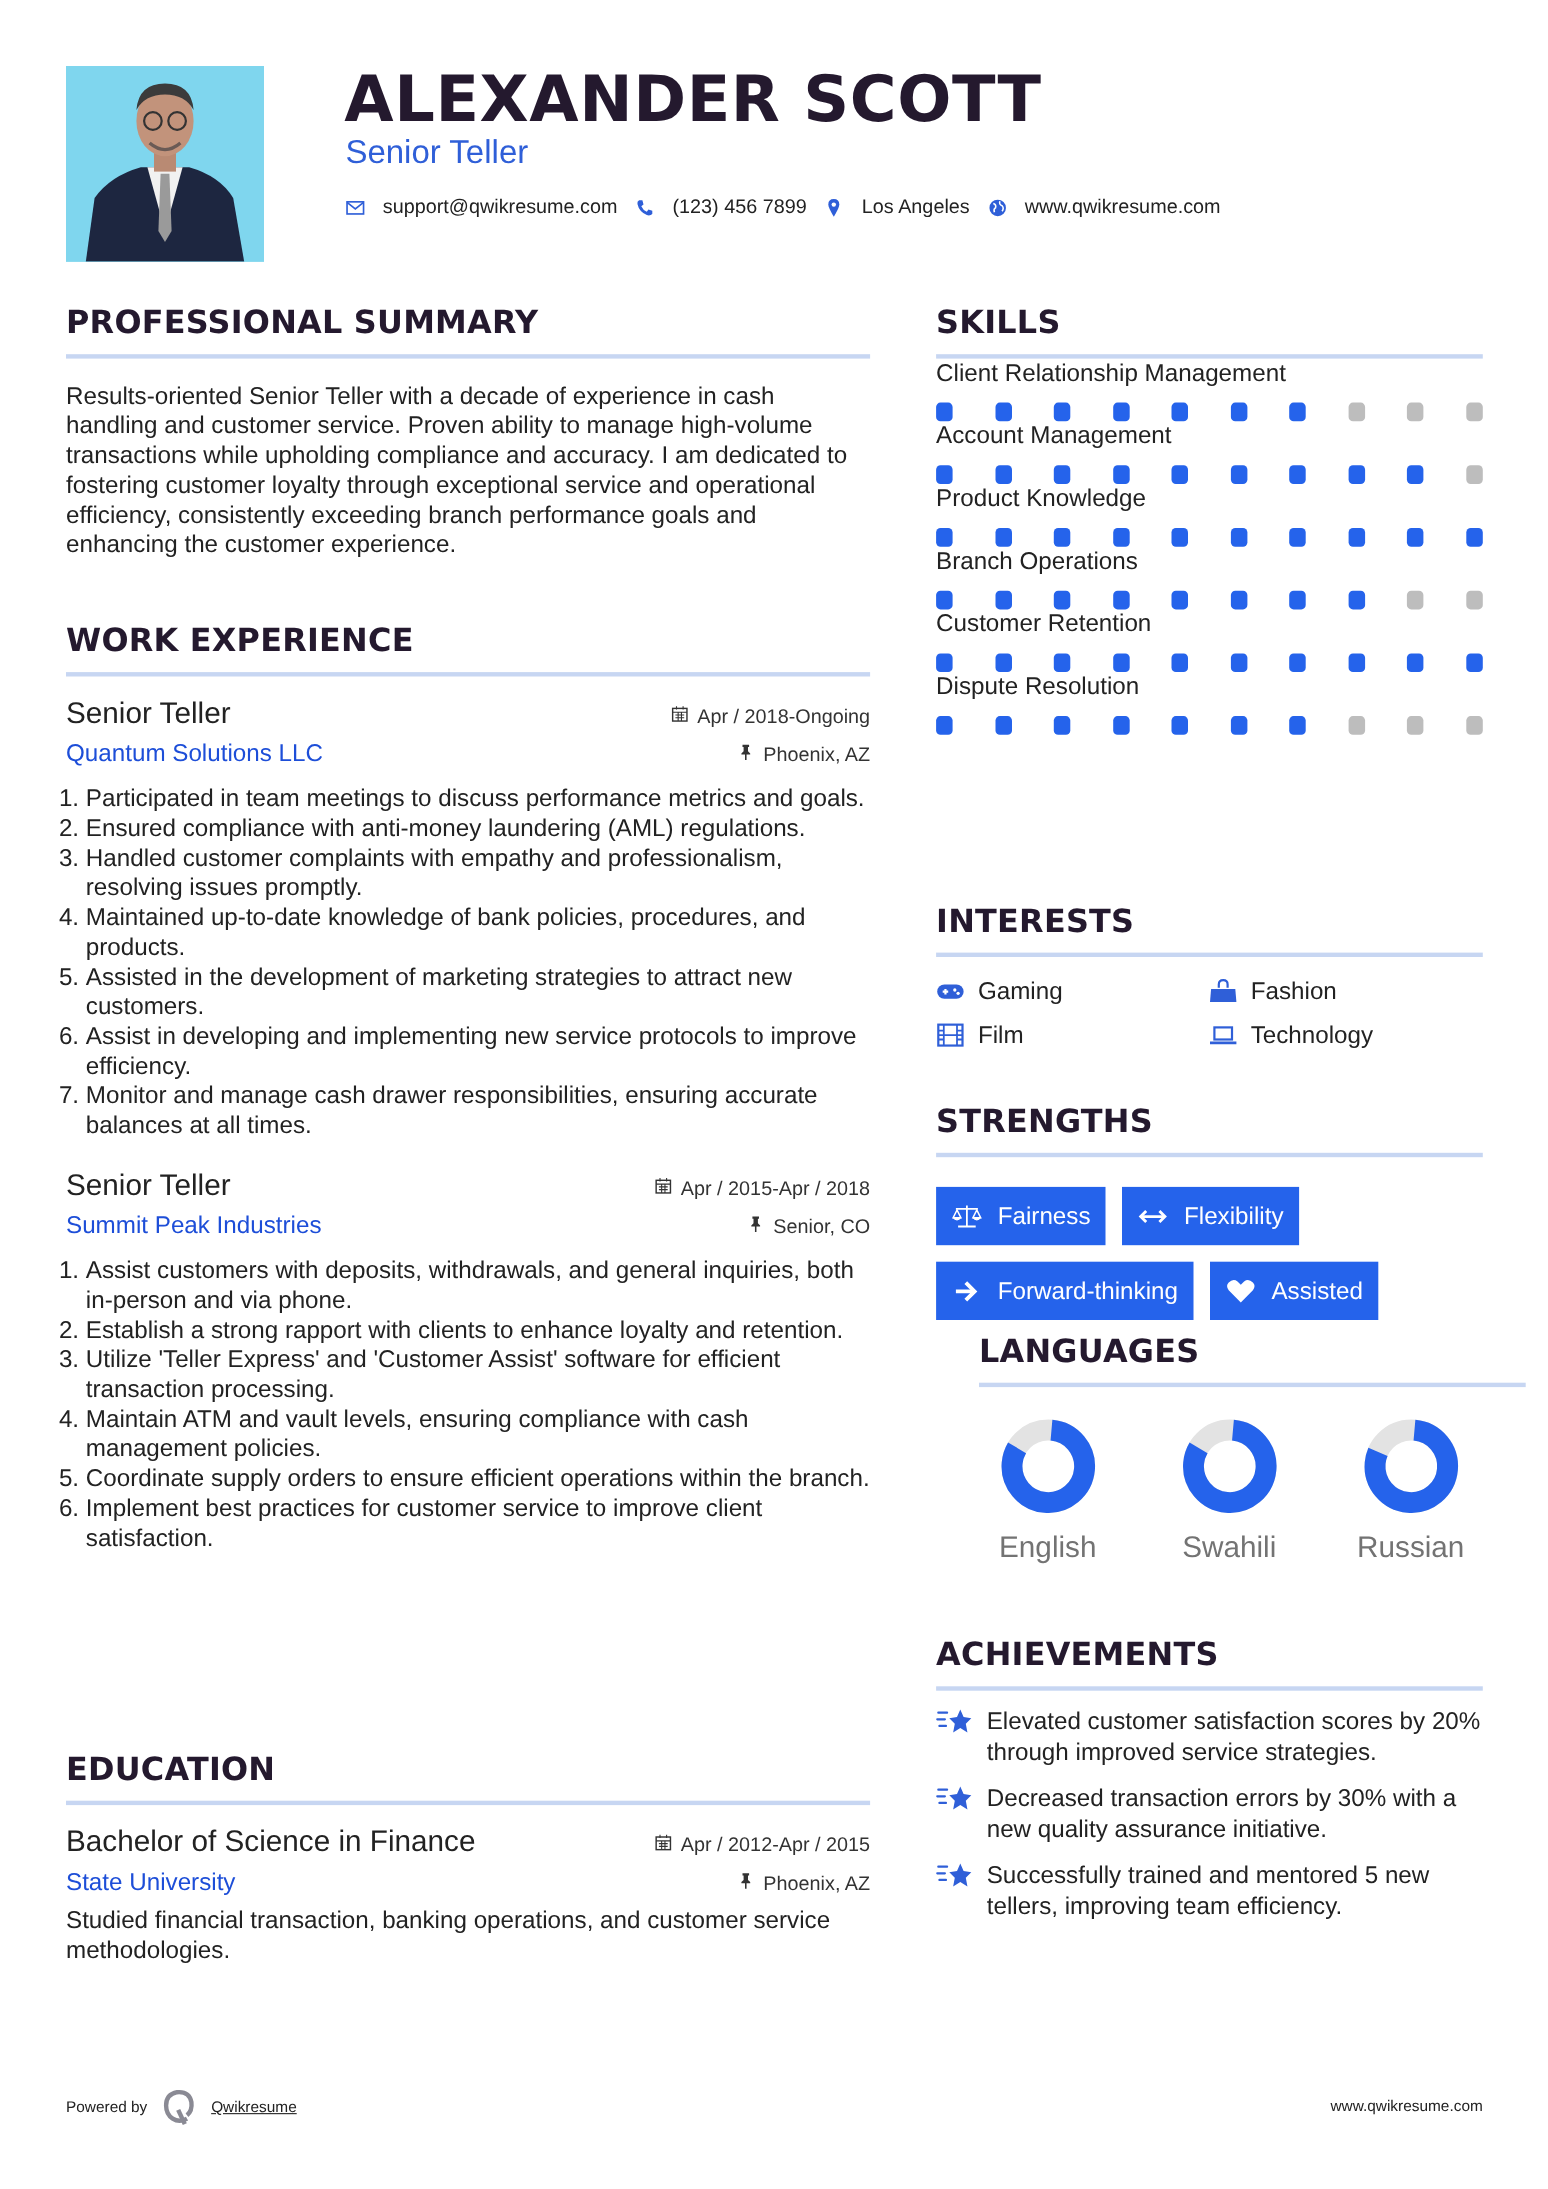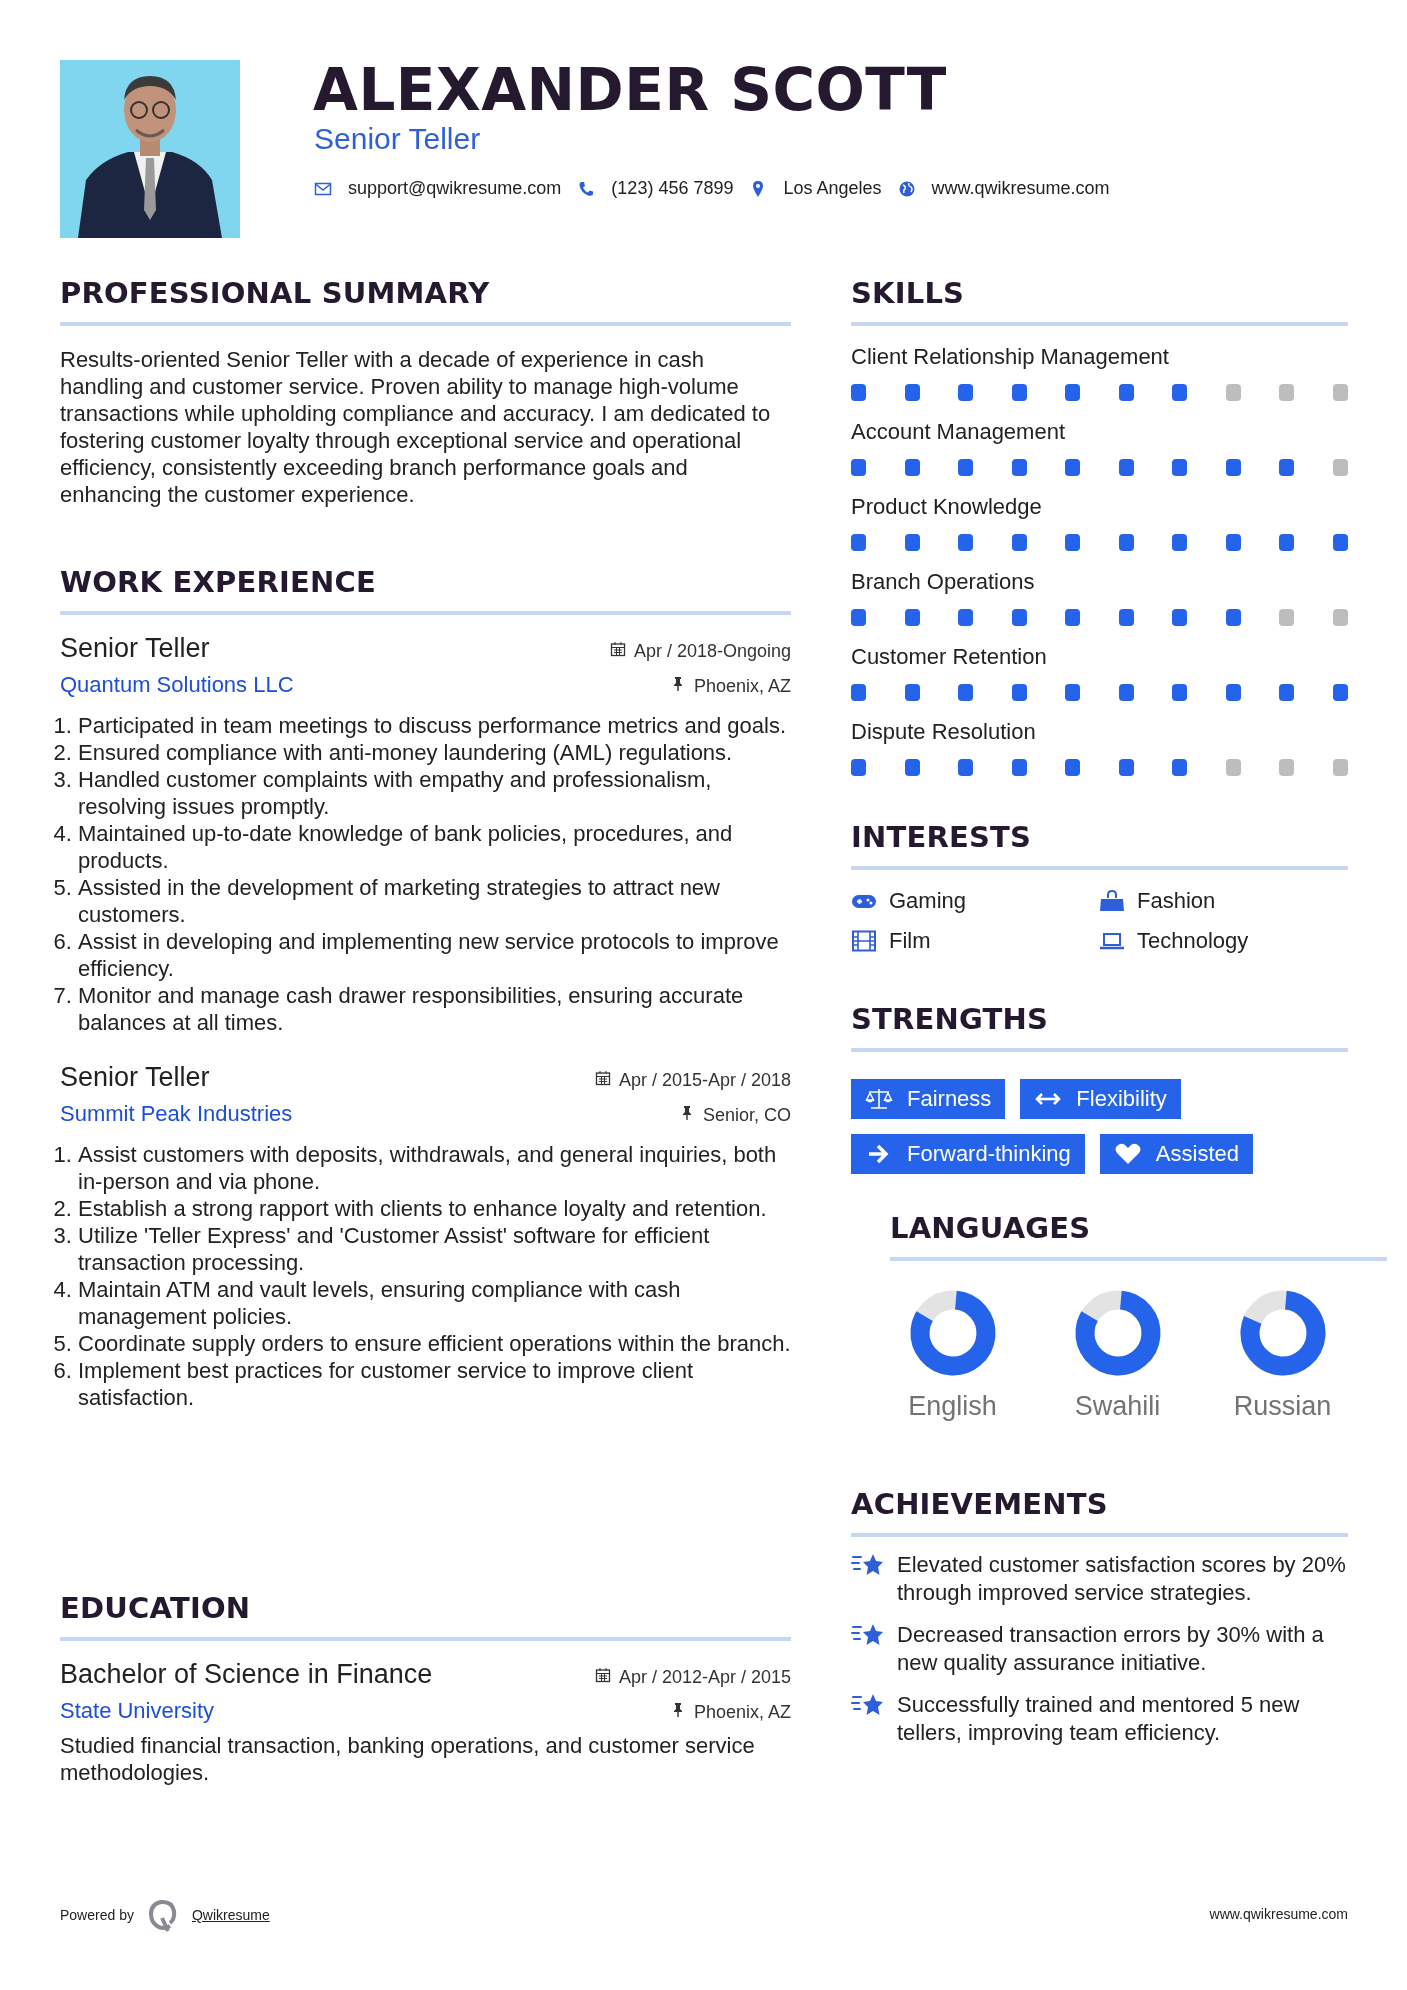--- a/index.html
+++ b/index.html
@@ -27,34 +27,34 @@
   .job { position: relative; }
   .job-row { display: flex; justify-content: space-between; align-items: baseline; }
   .job-title { font-size: 27px; color: #222; }
   .job-meta { font-size: 18px; color: #333; display: flex; }
   .job-meta svg { width: 16px; height: 16px; margin-right: 8px; }
   .company { font-size: 22px; color: #1d4ed8; }
   ol.duties { margin-top: 14px; padding-left: 18px; font-size: 22px; line-height: 27px; color: #222; }
   ol.duties li { padding-left: 0; margin-left: 0; list-style-position: outside; }
 
   
-  .skill { margin-top: 18px; }
+  .skill { }
   .skill-name { font-size: 22px; color: #222; }
   .dots { display: flex; justify-content: space-between; margin-top: 14px; }
   .dot { width: 15px; height: 17px; border-radius: 4px; background: #bdbdbd; }
   .dot.on { background: #2563eb; }
 
   
   .interests { display: grid; grid-template-columns: 248px 248px; row-gap: 14px; margin-top: 18px; }
   .interest { display: flex; align-items: center; font-size: 22px; color: #222; }
   .interest svg { width: 26px; height: 22px; margin-right: 12px; }
 
   
   .chips { display: flex; flex-wrap: wrap; margin-top: 12px; }
-  .chip { background: #2563eb; color: #fff; font-size: 22px; height: 40px; padding: 0 14px; display: flex; align-items: center; margin-right: 15px; margin-top: 15px; }
+  .chip { background: #2563eb; color: #fff; font-size: 22px; height: 53px; padding: 0 14px; display: flex; align-items: center; margin-right: 15px; margin-top: 15px; }
   .chip svg { width: 28px; height: 24px; margin-right: 14px; }
 
   
   .langs { display: flex; margin-top: 28px; }
   .lang { width: 165px; display: flex; flex-direction: column; align-items: center; }
   .lang:first-child { margin-left: -20px; }
   .lang-name { font-size: 27px; color: #737373; margin-top: 14px; }
 
   
   .ach { display: flex; margin-top: 14px; }

